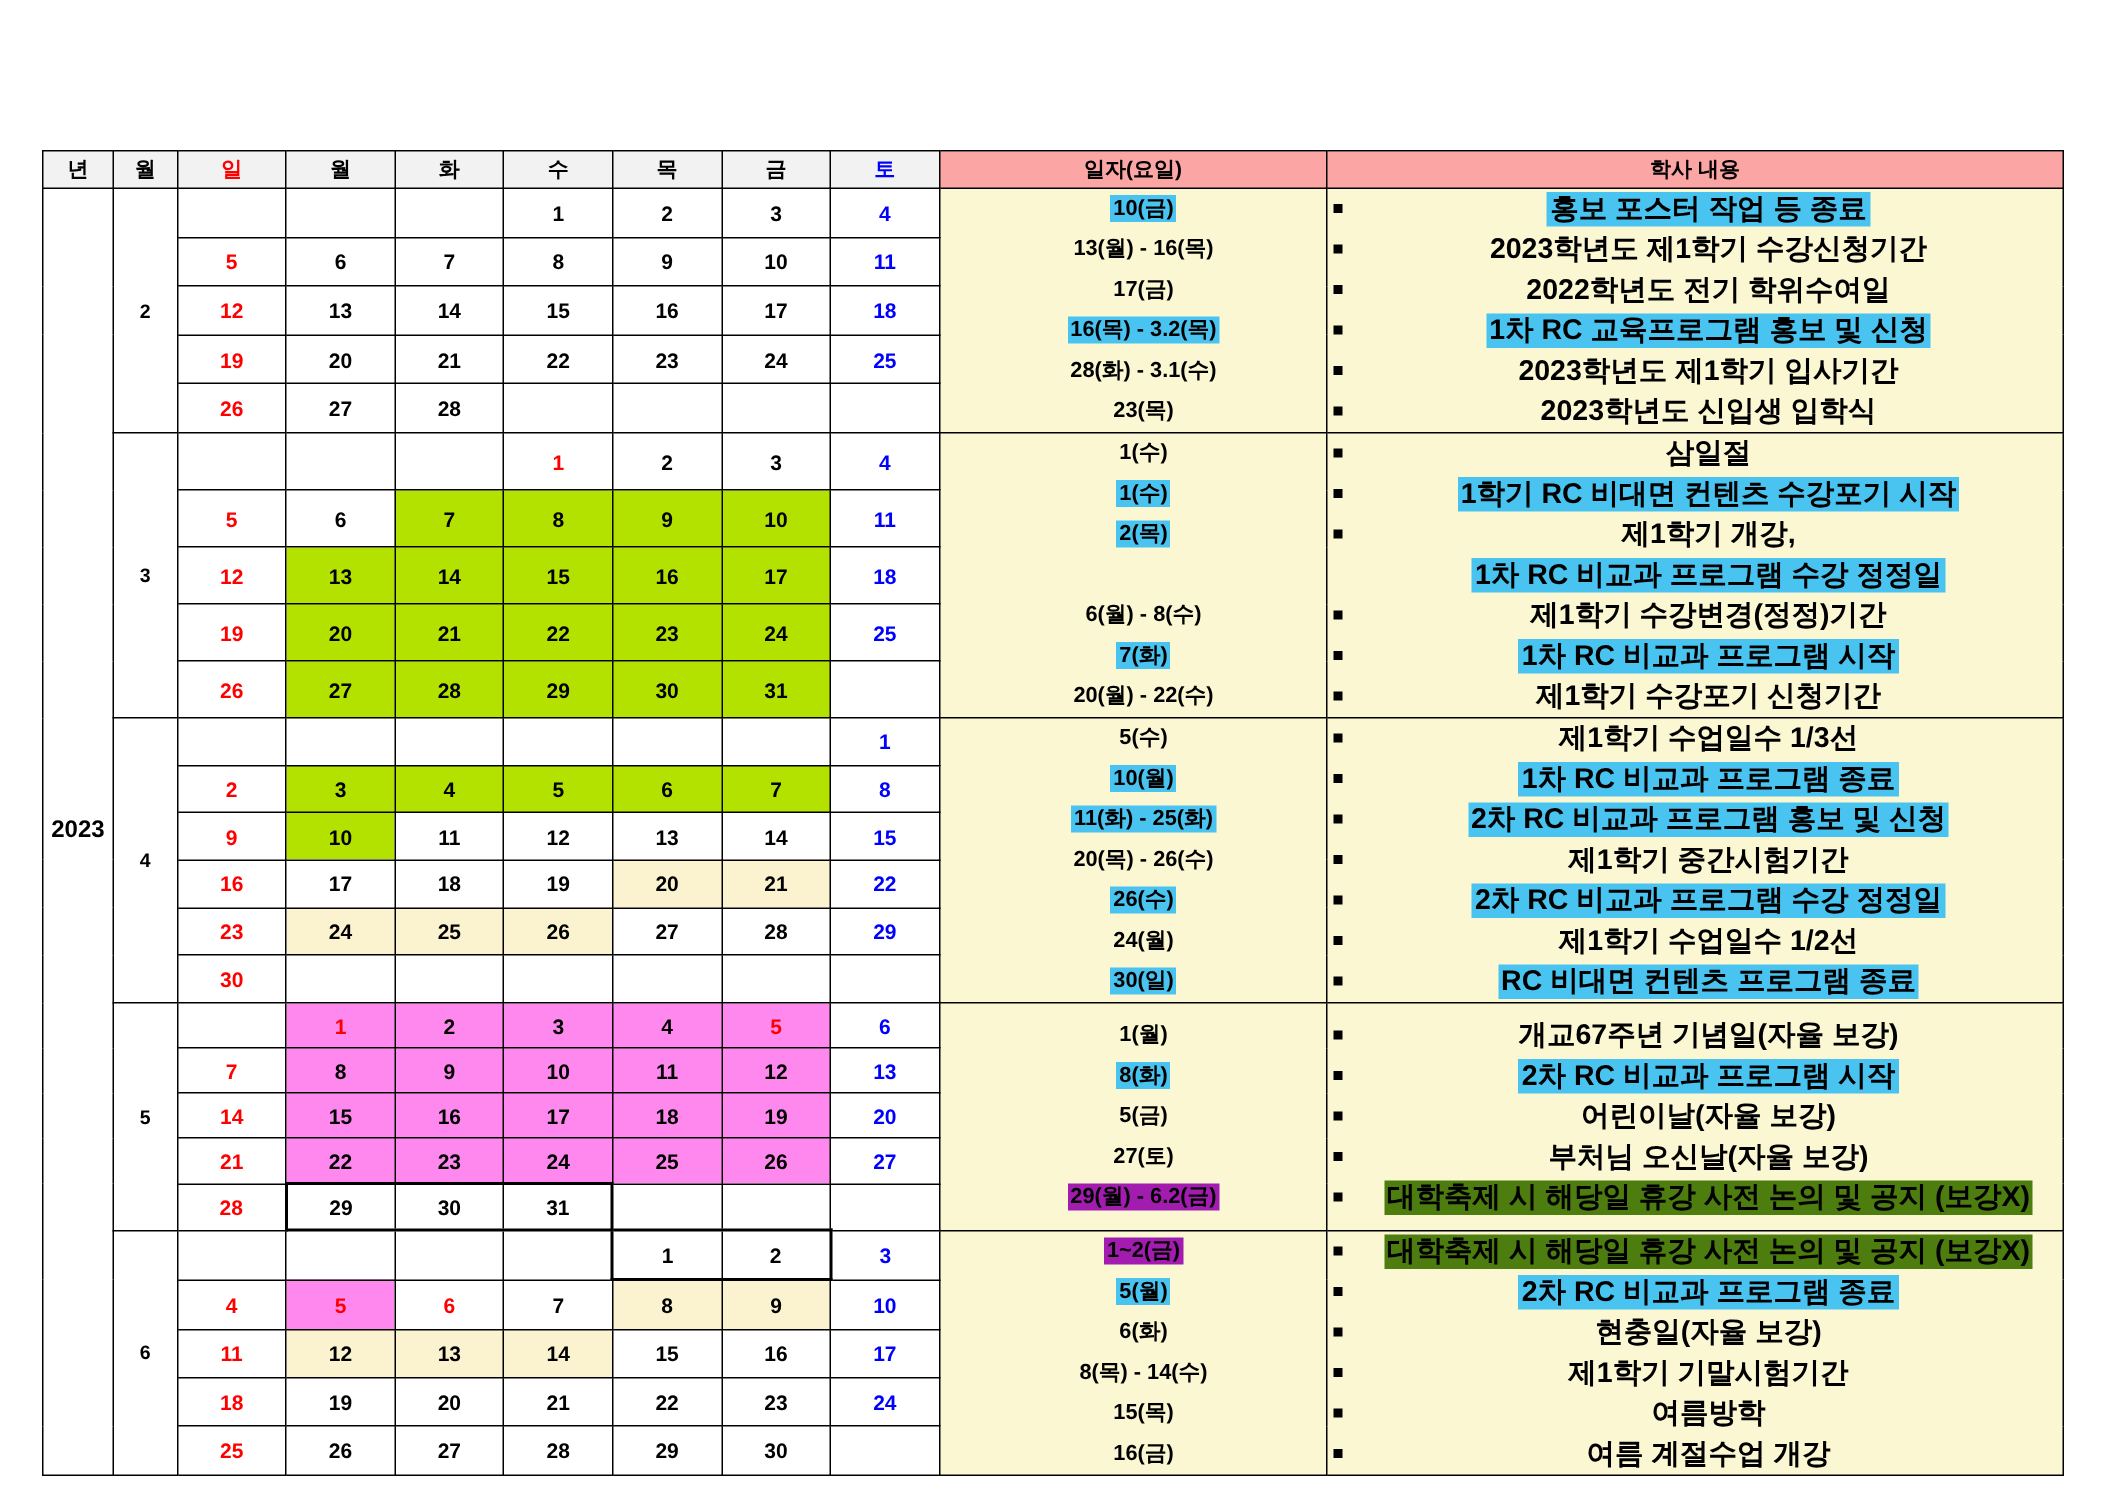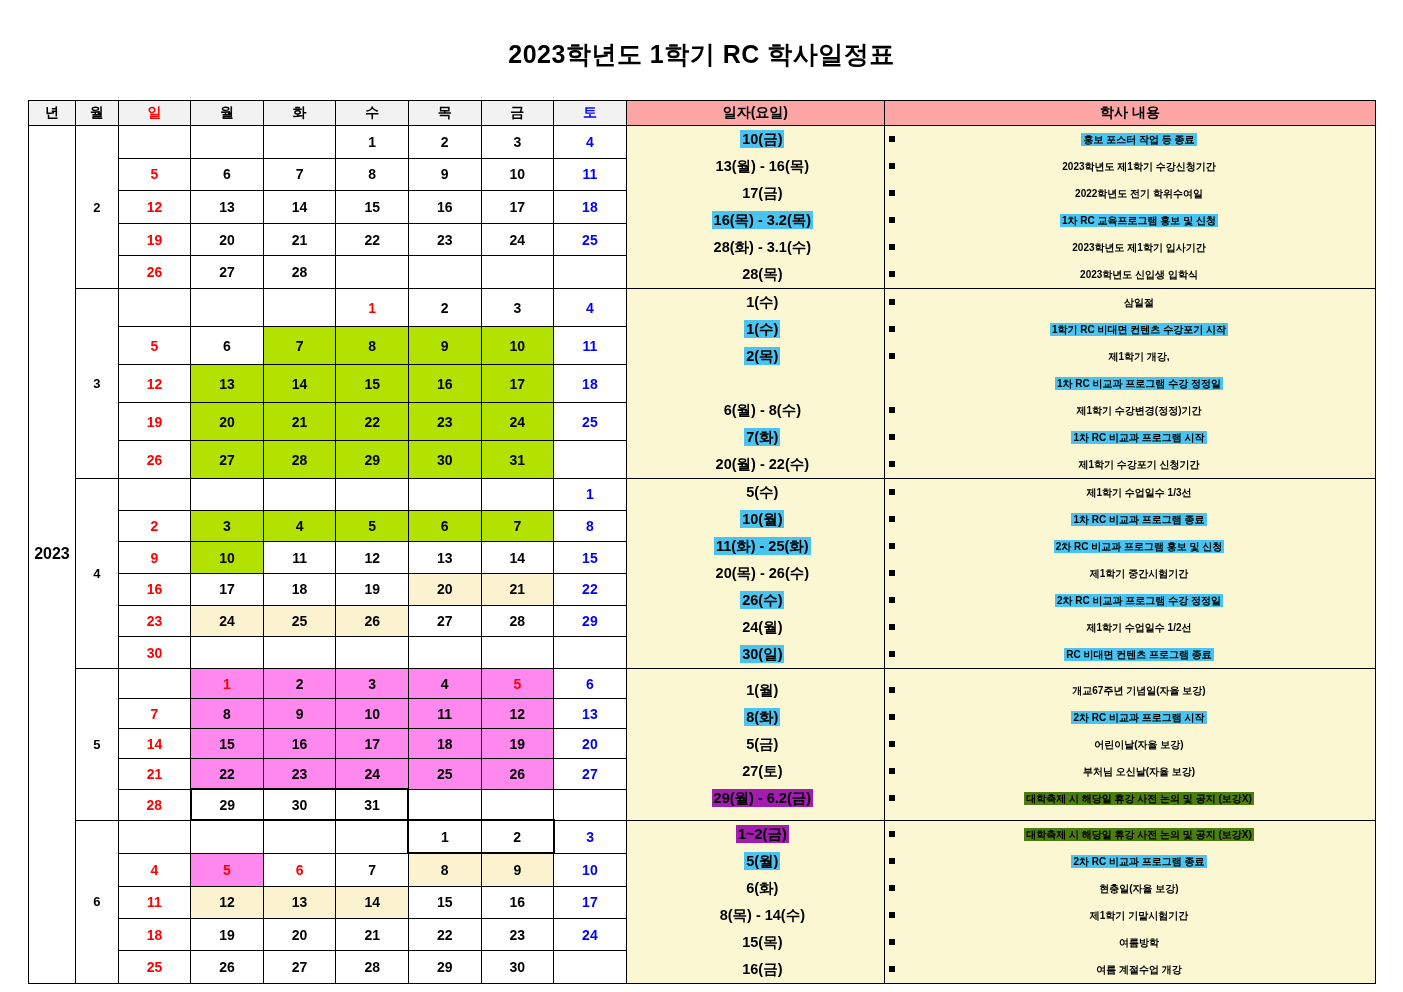--- a/index.html
+++ b/index.html
@@ -106,21 +106,21 @@
   }
   .datelist li .hl {
     background: #49c3ef;
     padding: 1px 2px;
   }
   .datelist li .hlp {
     background: #a21caf;
     padding: 1px 2px;
   }
   .desclist li {
-    font-size: 10px;
+    font-size: 19px;
     line-height: 27px;
     font-weight: bold;
     padding-left: 18px;
     position: relative;
     white-space: nowrap;
   }
   .desclist li:before {
     content: "";
     position: absolute;
     left: 4px;
@@ -138,21 +138,20 @@
     padding: 1px 2px;
   }
   .desclist li.nobullet:before { display: none; }
   .spacer { height: 27px; }
 </style>
 </head>
 <body>
 
 <div id="page">
 
-  <div id="title">2023학년도 1학기 RC 학사일정표</div>
 
   <div id="table-wrap">
     <table class="cal">
       <colgroup>
         <col class="c-year">
           <col class="c-mon">
         <col class="c-day">
           <col class="c-day">
           <col class="c-day">
           <col class="c-day">
@@ -189,21 +188,21 @@
           <td class="d">2</td>
           <td class="d">3</td>
           <td class="d sat">4</td>
           <td class="datecell" rowspan="5">
             <ul class="datelist">
               <li><span class="hl">10(금)</span></li>
               <li><span>13(월) - 16(목)</span></li>
               <li><span>17(금)</span></li>
               <li><span class="hl">16(목) - 3.2(목)</span></li>
               <li><span>28(화) - 3.1(수)</span></li>
-              <li><span>28(목)</span></li>
+              <li><span>23(목)</span></li>
             </ul>
           </td>
           <td class="desccell" rowspan="5">
             <ul class="desclist">
               <li><span class="hl">홍보 포스터 작업 등 종료</span></li>
               <li><span>2023학년도 제1학기 수강신청기간</span></li>
               <li><span>2022학년도 전기 학위수여일</span></li>
               <li><span class="hl">1차 RC 교육프로그램 홍보 및 신청</span></li>
               <li><span>2023학년도 제1학기 입사기간</span></li>
               <li><span>2023학년도 신입생 입학식</span></li>

